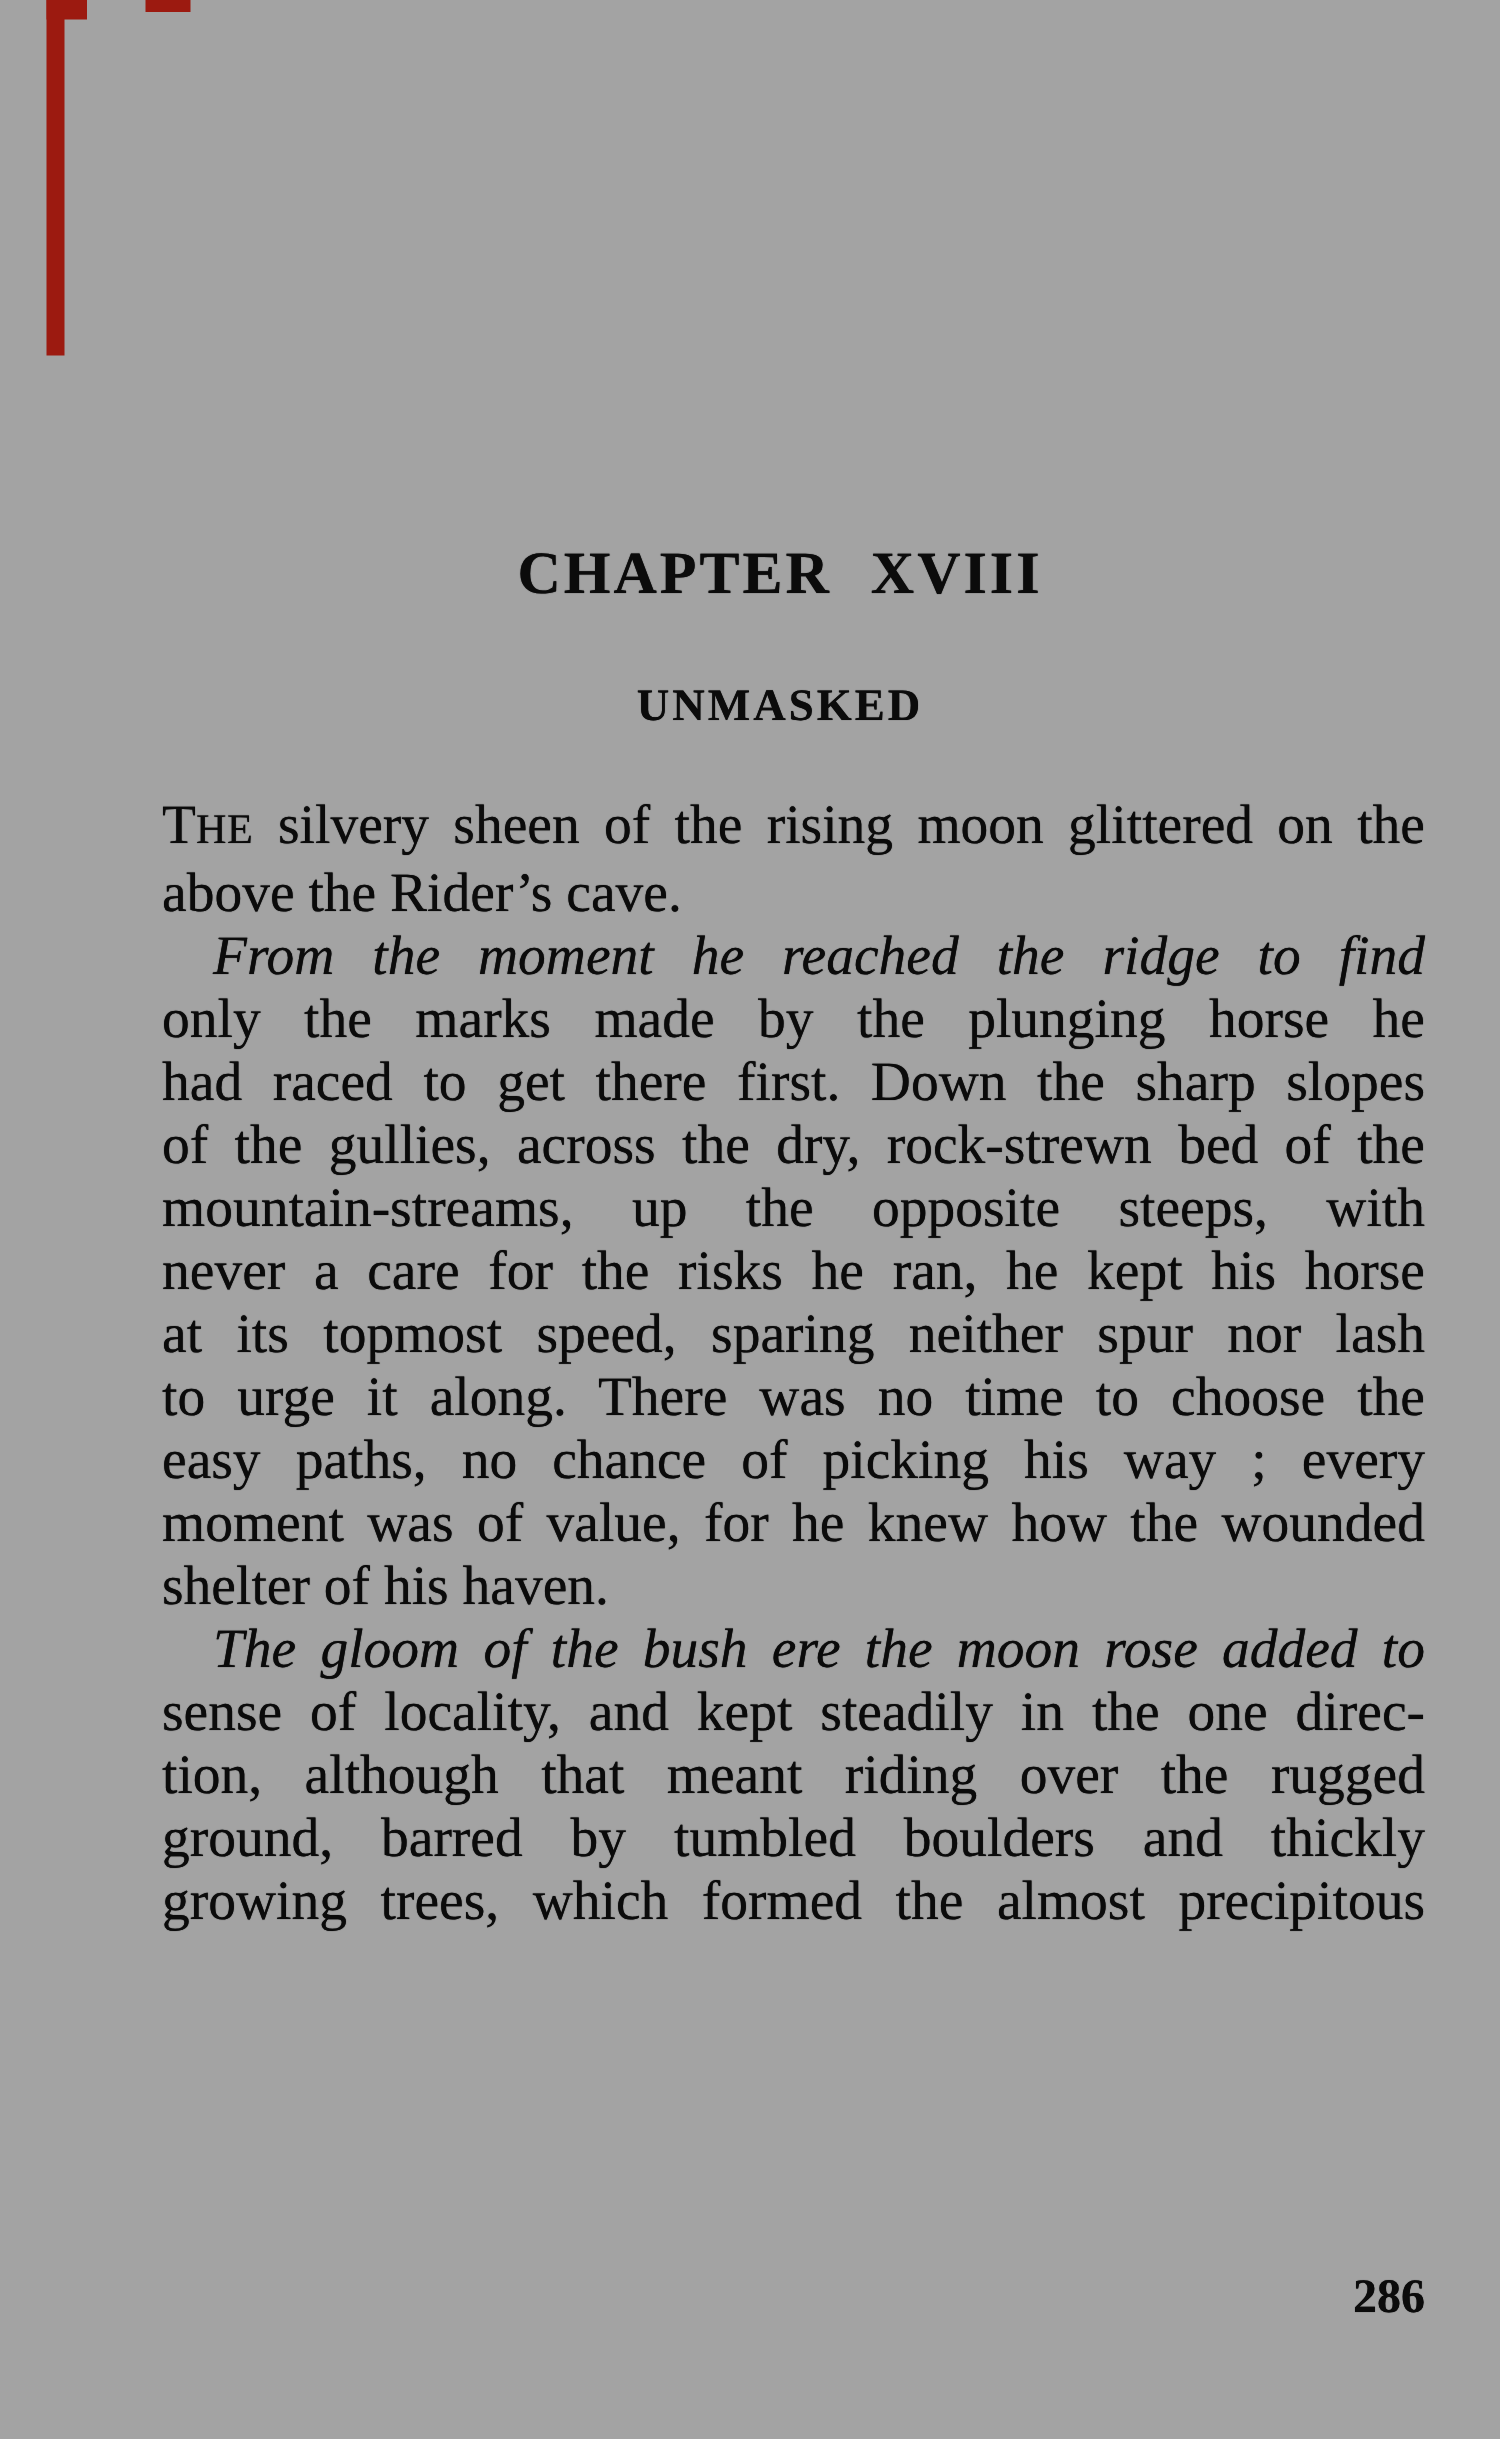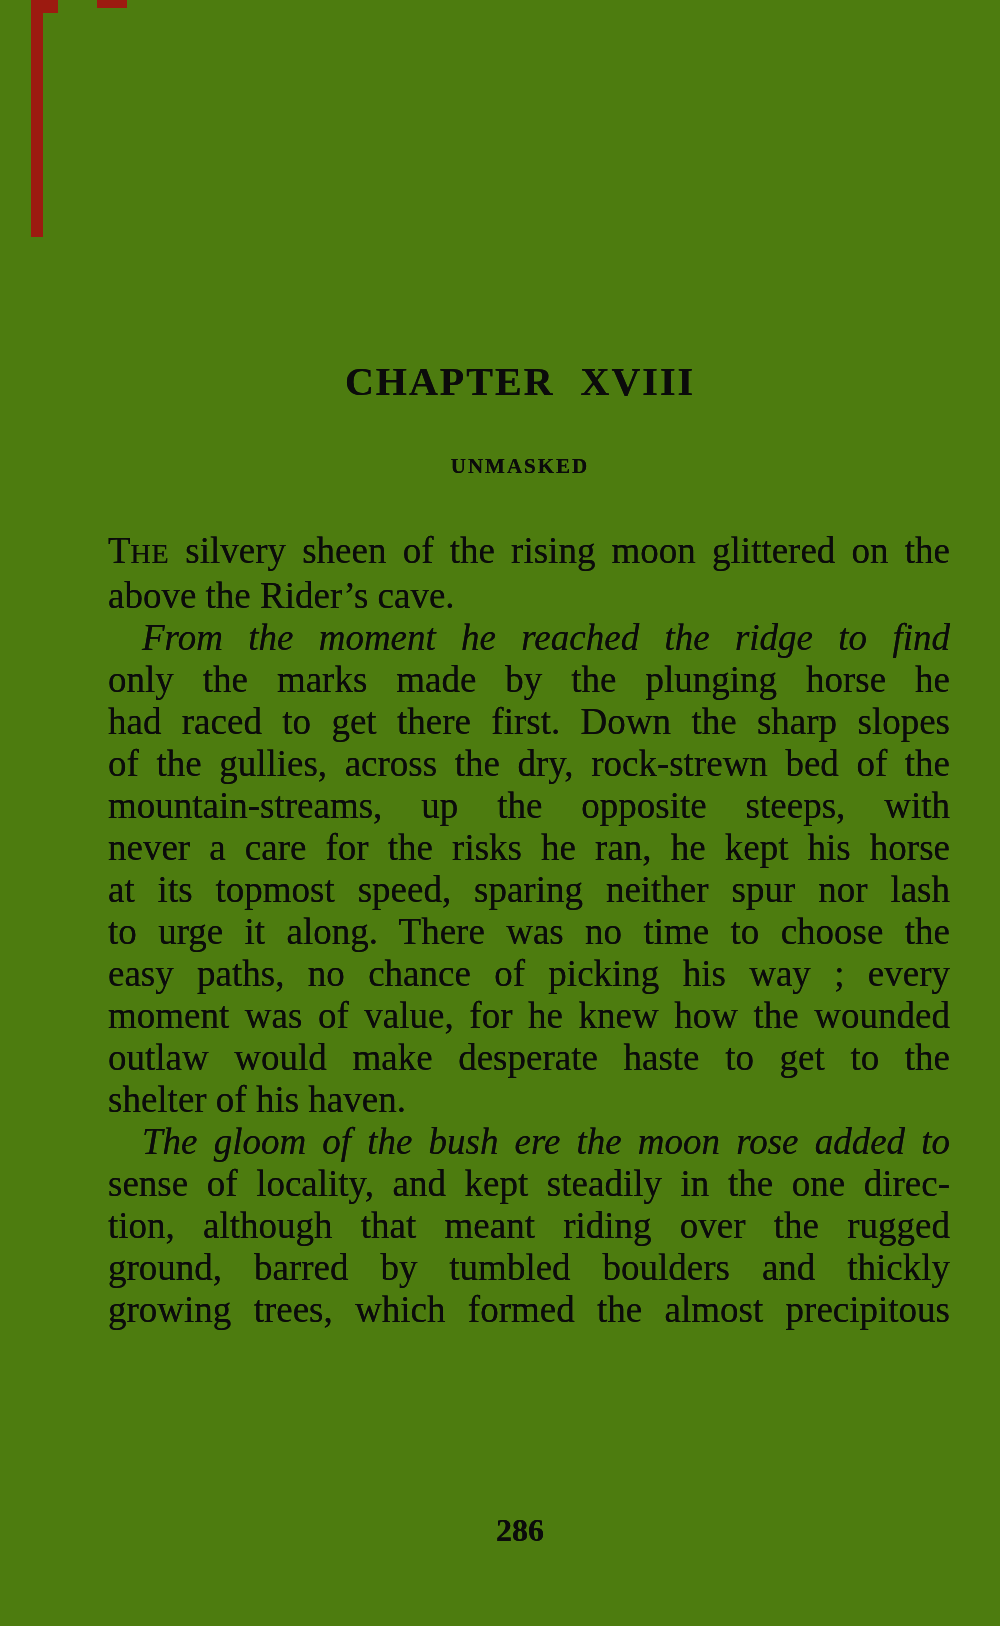--- a/index.html
+++ b/index.html
@@ -2,21 +2,21 @@
 <html style="--ink: #0b0b0b; --mark: #9c1a10;"><head>
 <meta charset="utf-8">
 <style>
   :root { --ink:#0b0b0b; --mark:#9c1a10; }
   * { margin:0; padding:0; box-sizing:border-box; }
   html,body { background:#888; }
   .page {
     position:relative;
     width:1000px; height:1626px;
     margin:0 auto;
-    background:#4d7c0f;
+    background:#a3a3a3;
     overflow:hidden;
     font-family:"Liberation Serif","DejaVu Serif",serif;
     color:var(--ink);
   }
   
   .scan-mark { position:absolute; background:var(--mark); }
   .mark-left  { left:31px; top:0;  width:12px; height:237px; }
   .mark-top1  { left:31px; top:0;  width:27px; height:13px; }
   .mark-top2  { left:97px; top:0;  width:30px; height:8px;  }
 
@@ -26,21 +26,21 @@
     top:362px;
     text-align:center;
     font-size:40px; font-weight:bold;
     letter-spacing:2px; word-spacing:14px;
     line-height:1;
     text-shadow:0 0 0.6px var(--ink);
   }
   .chapter-subtitle {
     top:456px;
     text-align:center;
-    font-size:21px; font-weight:bold;
+    font-size:30px; font-weight:bold;
     letter-spacing:2px;
     line-height:1;
     text-shadow:0 0 0.5px var(--ink);
   }
   .body-text {
     top:530px;
     font-size:37px;
     line-height:42px;
     text-shadow:0 0 0.6px var(--ink);
   }
@@ -50,21 +50,21 @@
     text-align-last:justify;
     text-justify:inter-word;
     margin-left:18px;
   }
   .line.indent  { text-indent:34px;font-style:italic; }
   .line.endline { text-align-last:left; }
   .smallcaps { font-size:0.76em; letter-spacing:0.5px; }
 
   .page-number {
     top:1514px;
-    text-align:center;
+    text-align:right;
     font-size:32px; font-weight:bold;
     line-height:1;
     text-shadow:0 0 0.5px var(--ink);
   }
 </style>
 </head>
 <body>
 
 <div class="page">
   <div class="scan-mark mark-left"></div>
@@ -81,21 +81,20 @@
       <div class="line indent">From the moment he reached the ridge to find</div>
       <div class="line">only the marks made by the plunging horse he</div>
       <div class="line">had raced to get there first. Down the sharp slopes</div>
       <div class="line">of the gullies, across the dry, rock-strewn bed of the</div>
       <div class="line">mountain-streams, up the opposite steeps, with</div>
       <div class="line">never a care for the risks he ran, he kept his horse</div>
       <div class="line">at its topmost speed, sparing neither spur nor lash</div>
       <div class="line">to urge it along. There was no time to choose the</div>
       <div class="line">easy paths, no chance of picking his way ; every</div>
       <div class="line">moment was of value, for he knew how the wounded</div>
-      <div class="line">outlaw would make desperate haste to get to the</div>
       <div class="line endline">shelter of his haven.</div>
       <div class="line indent">The gloom of the bush ere the moon rose added to</div>
       <div class="line">sense of locality, and kept steadily in the one direc-</div>
       <div class="line">tion, although that meant riding over the rugged</div>
       <div class="line">ground, barred by tumbled boulders and thickly</div>
       <div class="line">growing trees, which formed the almost precipitous</div>
     </div>
 
   <div class="textblock page-number">286</div>
 </div>

